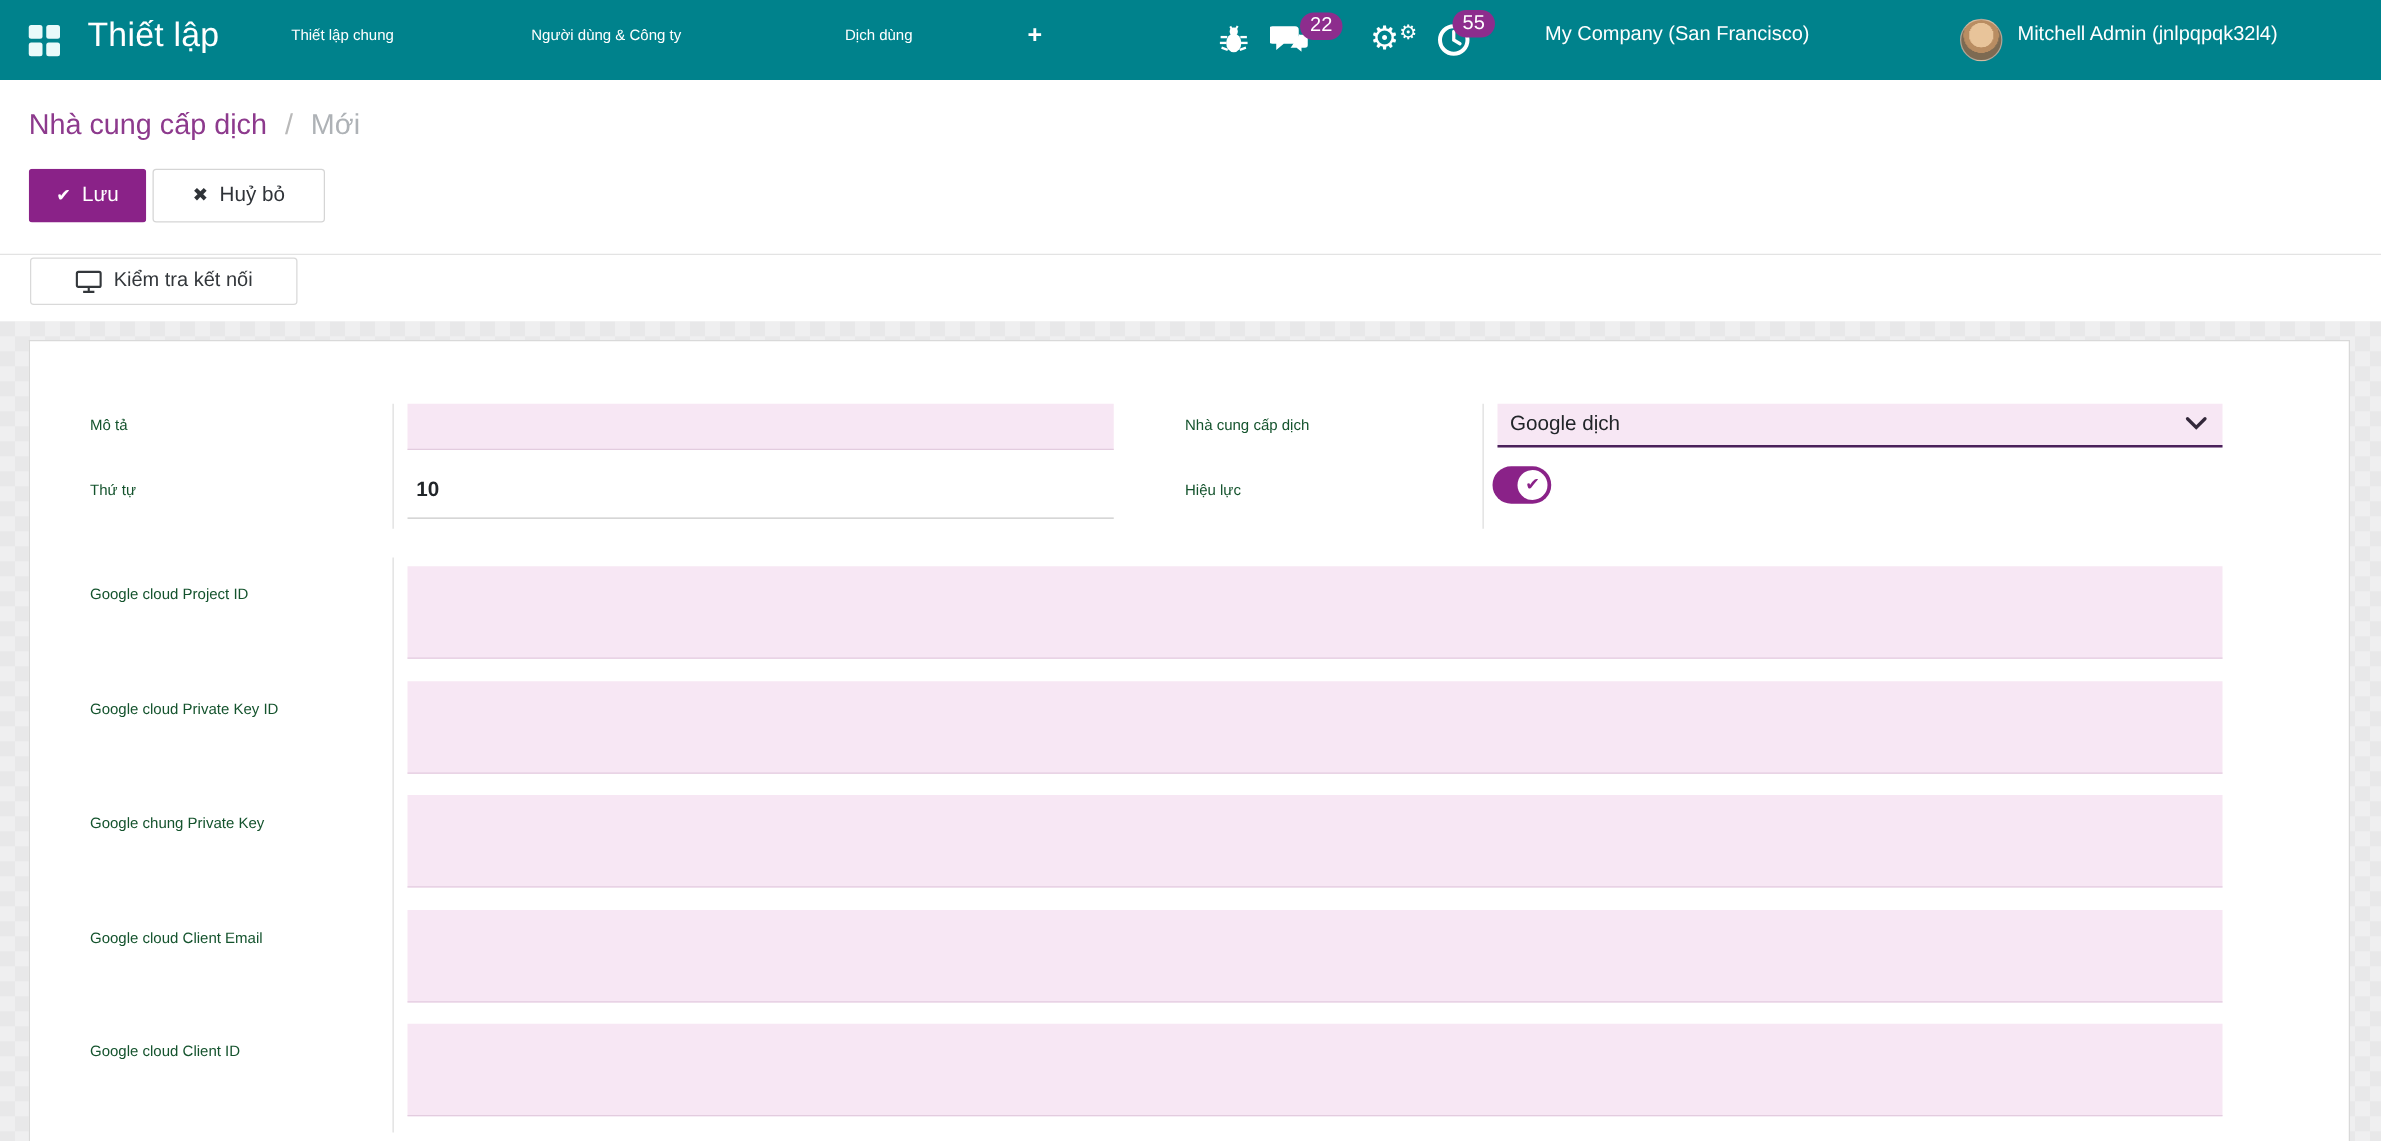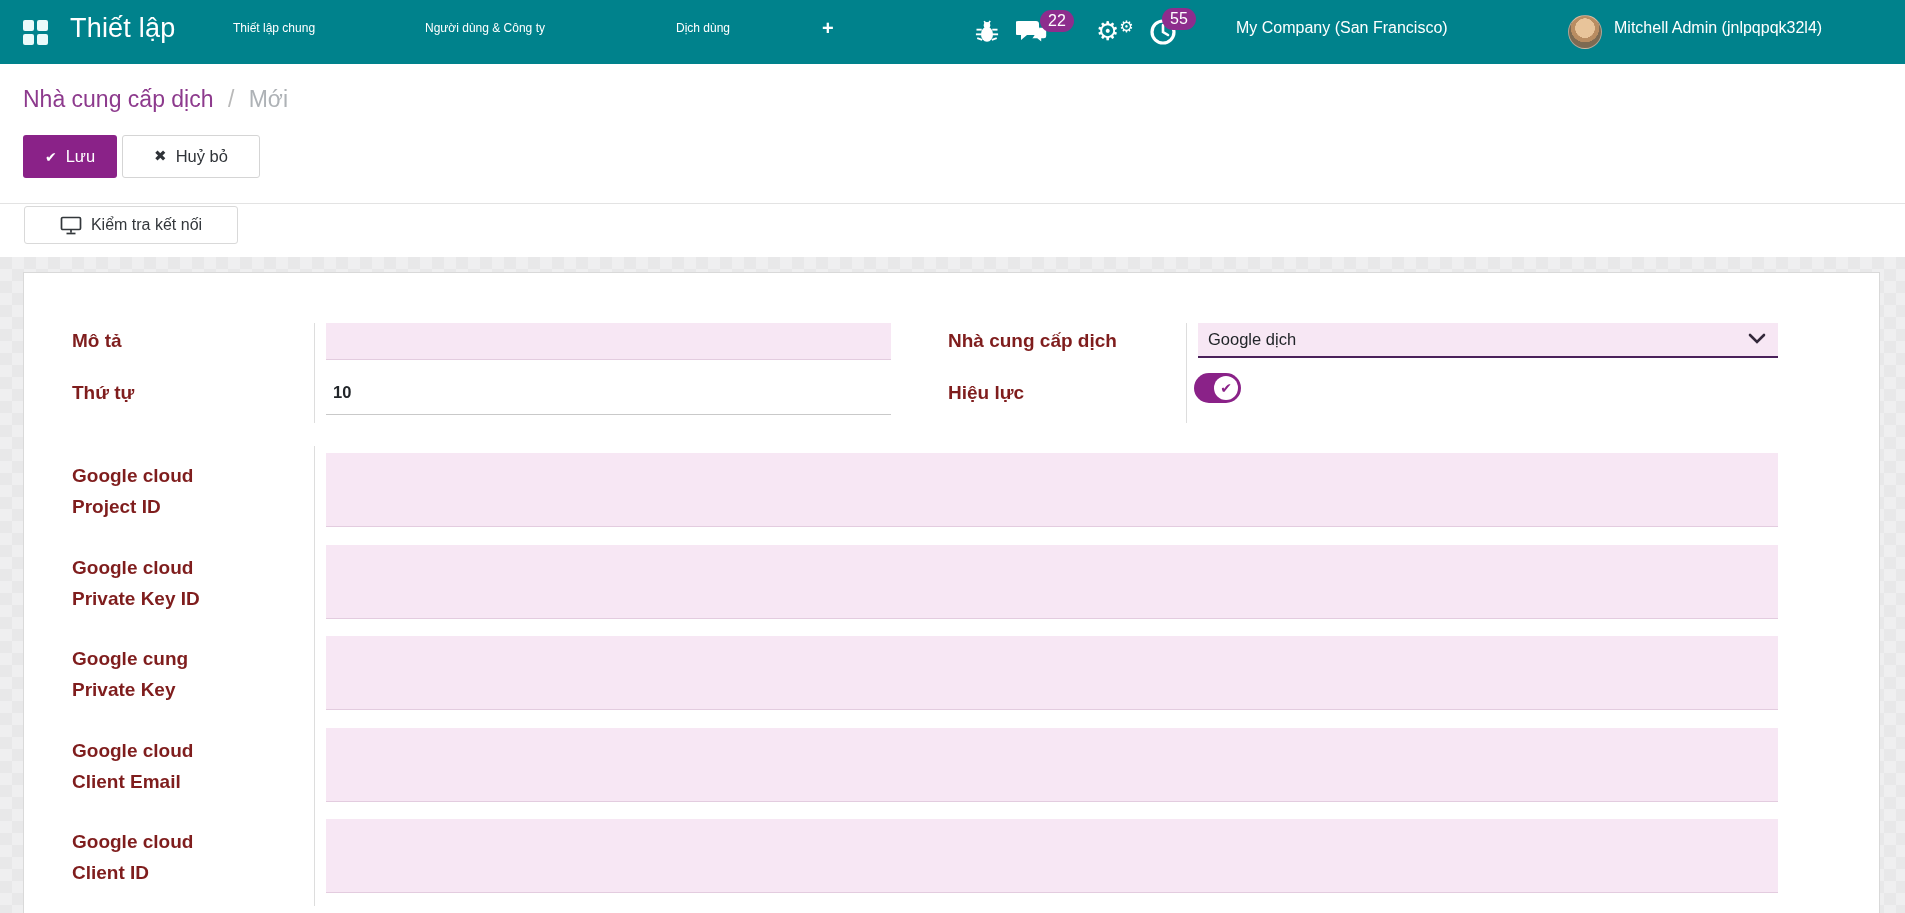--- a/index.html
+++ b/index.html
@@ -45,21 +45,21 @@
   .btn-test { position:absolute; left:24px; top:2px; width:214px; height:38px;
     background:#fff; color:#33373b; border-color:#d9d9d9; font-size:16px; }
 
   
   .content-bg { position:absolute; left:0; top:257px; width:1905px; height:656px;
     background:repeating-conic-gradient(#efeff0 0% 25%, #e8e8e9 0% 50%);
     background-size:24px 24px; }
   .sheet { position:absolute; left:23px; top:272px; width:1857px; height:645px;
     background:#fff; border:1px solid #d9d9d9; border-bottom:none; }
 
-  .fw-label { position:absolute; font-size:19px; font-weight:700; color:#7f1d1d; line-height:31px; }
+  .fw-label { position:absolute; font-size:12px; font-weight:400; color:#14532d; line-height:31px; }
   .v-divider { position:absolute; width:1px; background:#ddd; }
   .pink-input { background:#F7E7F4; border:none; border-bottom:1px solid #e3ccdf; outline:none;
     font-size:16px; color:#212529; font-family:inherit; }
   .field-desc { position:absolute; left:302px; top:50px; width:565px; height:37px; padding:0 8px; }
   .field-seq-wrap { position:absolute; left:302px; top:87px; width:565px; height:55px;
     border-bottom:1px solid #c9c9c9; }
   .field-seq { position:absolute; left:7px; top:23px; width:540px; border:none; outline:none;
     font-size:16.5px; color:#212529; background:transparent; font-family:inherit;font-weight:bold; }
 
   .select-box { position:absolute; left:1174px; top:50px; width:580px; height:35px;
@@ -187,21 +187,21 @@
     </div>
 
     <div class="v-divider" style="left:290px; top:173px; height:460px;"></div>
 
     <div class="fw-label g-label" style="left:48px; top:187px;">Google cloud Project ID</div>
     <textarea class="pink-input g-row-field" style="top: 180px;"></textarea>
 
     <div class="fw-label g-label" style="left:48px; top:279px;">Google cloud Private Key ID</div>
     <textarea class="pink-input g-row-field" style="top: 272px;"></textarea>
 
-    <div class="fw-label g-label" style="left:48px; top:370px;">Google cung Private Key</div>
+    <div class="fw-label g-label" style="left:48px; top:370px;">Google chung Private Key</div>
     <textarea class="pink-input g-row-field" style="top: 363px;"></textarea>
 
     <div class="fw-label g-label" style="left:48px; top:462px;">Google cloud Client Email</div>
     <textarea class="pink-input g-row-field" style="top: 455px;"></textarea>
 
     <div class="fw-label g-label" style="left:48px; top:553px;">Google cloud Client ID</div>
     <textarea class="pink-input g-row-field" style="top: 546px;"></textarea>
 
   </div>
 </div>

